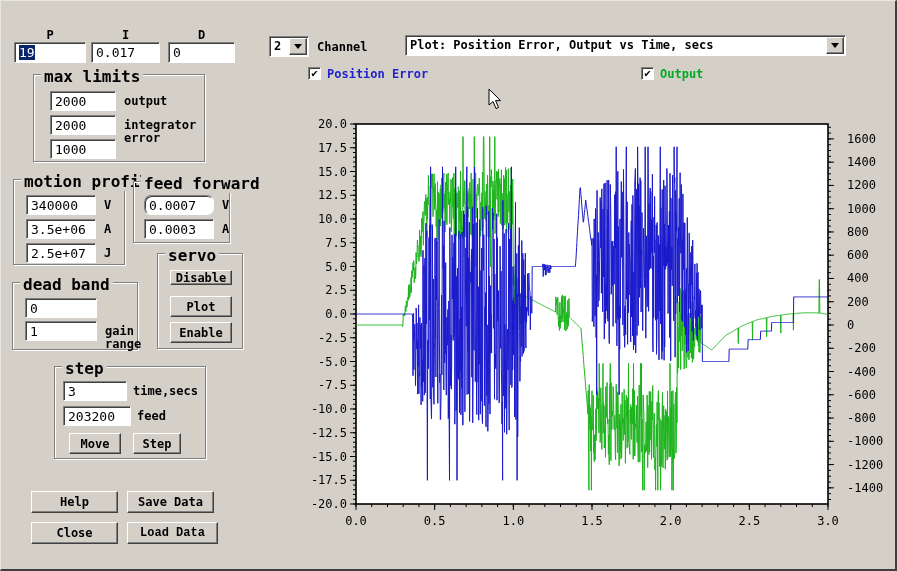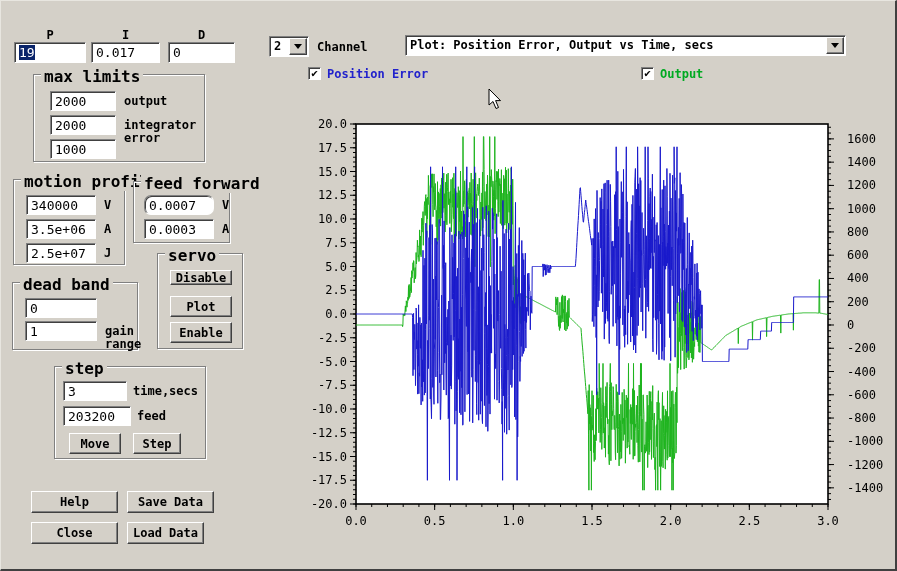--- a/index.html
+++ b/index.html
@@ -133,21 +133,21 @@
     <div class="abs lbl" style="left:78px;top:17px;">time,secs</div>
     <div class="abs field" style="left:8px;top:39px;width:68px;height:20px;">203200</div>
     <div class="abs lbl" style="left:82px;top:42px;">feed</div>
     <div class="abs btn" style="left:14px;top:66px;width:52px;height:21px;">Move</div>
     <div class="abs btn" style="left:78px;top:66px;width:48px;height:21px;">Step</div>
   </div>
 
   <div class="abs btn" style="left:30px;top:490px;width:87px;height:22px;">Help</div>
   <div class="abs btn" style="left:126px;top:490px;width:87px;height:22px;">Save Data</div>
   <div class="abs btn" style="left:30px;top:521px;width:87px;height:22px;">Close</div>
-  <div class="abs btn" style="left:126px;top:521px;width:77px;height:22px;">Load Data</div>
+  <div class="abs btn" style="left:126px;top:521px;width:91px;height:22px;font-family:Liberation Mono, monospace;">Load Data</div>
 
   <svg id="plot-svg" width="897" height="571">
       <defs>
         <clipPath id="pc">
           <rect x="355" y="123" width="472" height="380"></rect>
         </clipPath>
       </defs>
       <rect x="355" y="123" width="472" height="380" fill="#ffffff" stroke="#000" stroke-width="1.6"></rect>
       <line x1="355" y1="123" x2="349" y2="123" stroke="#000" stroke-width="1"></line>
       <text x="346" y="127" text-anchor="end">20.0</text>

